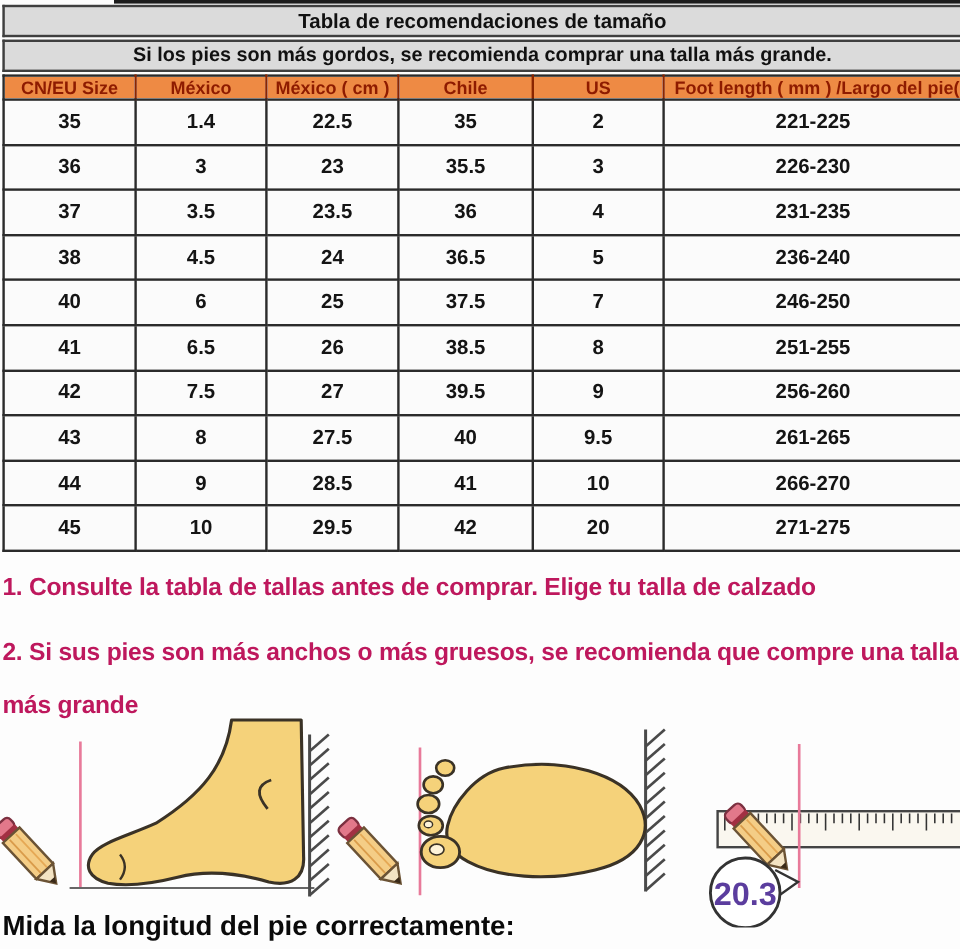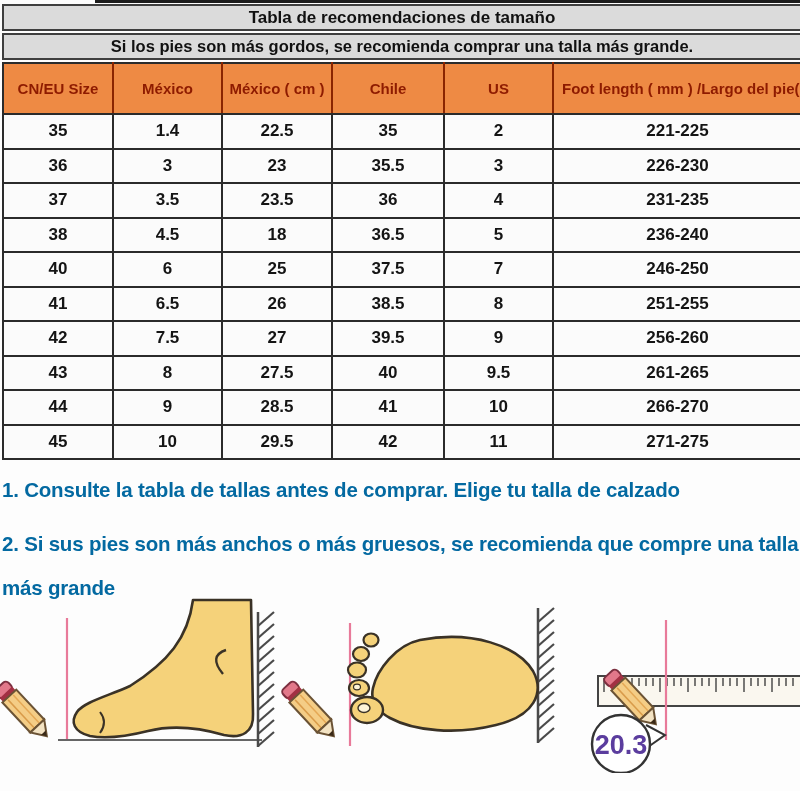--- a/index.html
+++ b/index.html
@@ -18,31 +18,31 @@
   .subtitlebar{top:33px;height:23px;font-size:16.5px;}
   table.size-table{
     position:absolute;top:62px;left:2px;width:798px;height:398px;
     border-collapse:collapse;table-layout:fixed;
     font-weight:700;
   }
   table.size-table th,table.size-table td{
     border:2px solid #2b2b2b;text-align:center;vertical-align:middle;
     overflow:hidden;white-space:nowrap;padding:0;
   }
-  table.size-table thead tr{height:51px;}
+  table.size-table thead tr{height:20px;}
   table.size-table th{
     background:#ee8a44;color:#8e1b00;font-size:15px;
     border-left-color:#8a2500;border-right-color:#8a2500;
   }
   table.size-table th:first-child{border-left-color:#2b2b2b;}
   table.size-table th.col-foot{text-align:left;padding-left:8px;border-right:none;}
   table.size-table td{font-size:17px;color:#141414;background:#fbfbfb;}
   table.size-table td:last-child{border-right:none;margin-top:17px;}
   .note{
-    position:absolute;left:2px;font-weight:700;color:#0369a1;
+    position:absolute;left:2px;font-weight:700;color:#be185d;
     font-size:20.5px;letter-spacing:-0.2px;
   }
   .note-1{top:478px;white-space:nowrap;}
   .note-2{top:522px;width:798px;line-height:44px;}
   .diagram{position:absolute;top:598px;left:0;width:800px;height:175px;}
   .caption{
     position:absolute;top:758px;left:2px;font-weight:700;font-size:23px;
     color:#0a0a0a;white-space:nowrap;
   }
 </style>
@@ -96,21 +96,21 @@
           <td>37</td>
           <td>3.5</td>
           <td>23.5</td>
           <td>36</td>
           <td>4</td>
           <td>231-235</td>
         </tr>
         <tr>
           <td>38</td>
           <td>4.5</td>
-          <td>18</td>
+          <td>24</td>
           <td>36.5</td>
           <td>5</td>
           <td>236-240</td>
         </tr>
         <tr>
           <td>40</td>
           <td>6</td>
           <td>25</td>
           <td>37.5</td>
           <td>7</td>
@@ -146,21 +146,21 @@
           <td>28.5</td>
           <td>41</td>
           <td>10</td>
           <td>266-270</td>
         </tr>
         <tr>
           <td>45</td>
           <td>10</td>
           <td>29.5</td>
           <td>42</td>
-          <td>11</td>
+          <td>20</td>
           <td>271-275</td>
         </tr>
       </tbody>
   </table>
 
   <div class="note note-1">1. Consulte la tabla de tallas antes de comprar. Elige tu talla de calzado</div>
   <div class="note note-2">2. Si sus pies son más anchos o más gruesos, se recomienda que compre una talla más grande</div>
 
   <svg class="diagram" viewBox="0 0 800 175" xmlns="http://www.w3.org/2000/svg">
     <defs>
@@ -250,14 +250,15 @@
           <line x1="793" y1="80" x2="793" y2="88"></line>
       </g>
       <line x1="666" y1="22" x2="666" y2="142" stroke="#e87a9a" stroke-width="2.2"></line>
       <use href="#pencil" transform="translate(615,70) rotate(47)"></use>
       <path d="M646 127 L665 137 L648 149" fill="#fff" stroke="#333" stroke-width="2"></path>
       <circle cx="621" cy="146" r="29" fill="#fff" stroke="#333" stroke-width="2.4"></circle>
       <text x="621" y="156" text-anchor="middle" font-size="27" font-weight="600" fill="#5b3d9e" font-family="Liberation Sans, sans-serif">20.3</text>
     </g>
   </svg>
 
+  <div class="caption">Mida la longitud del pie correctamente:</div>
 
 </div>
 
 </body></html>

